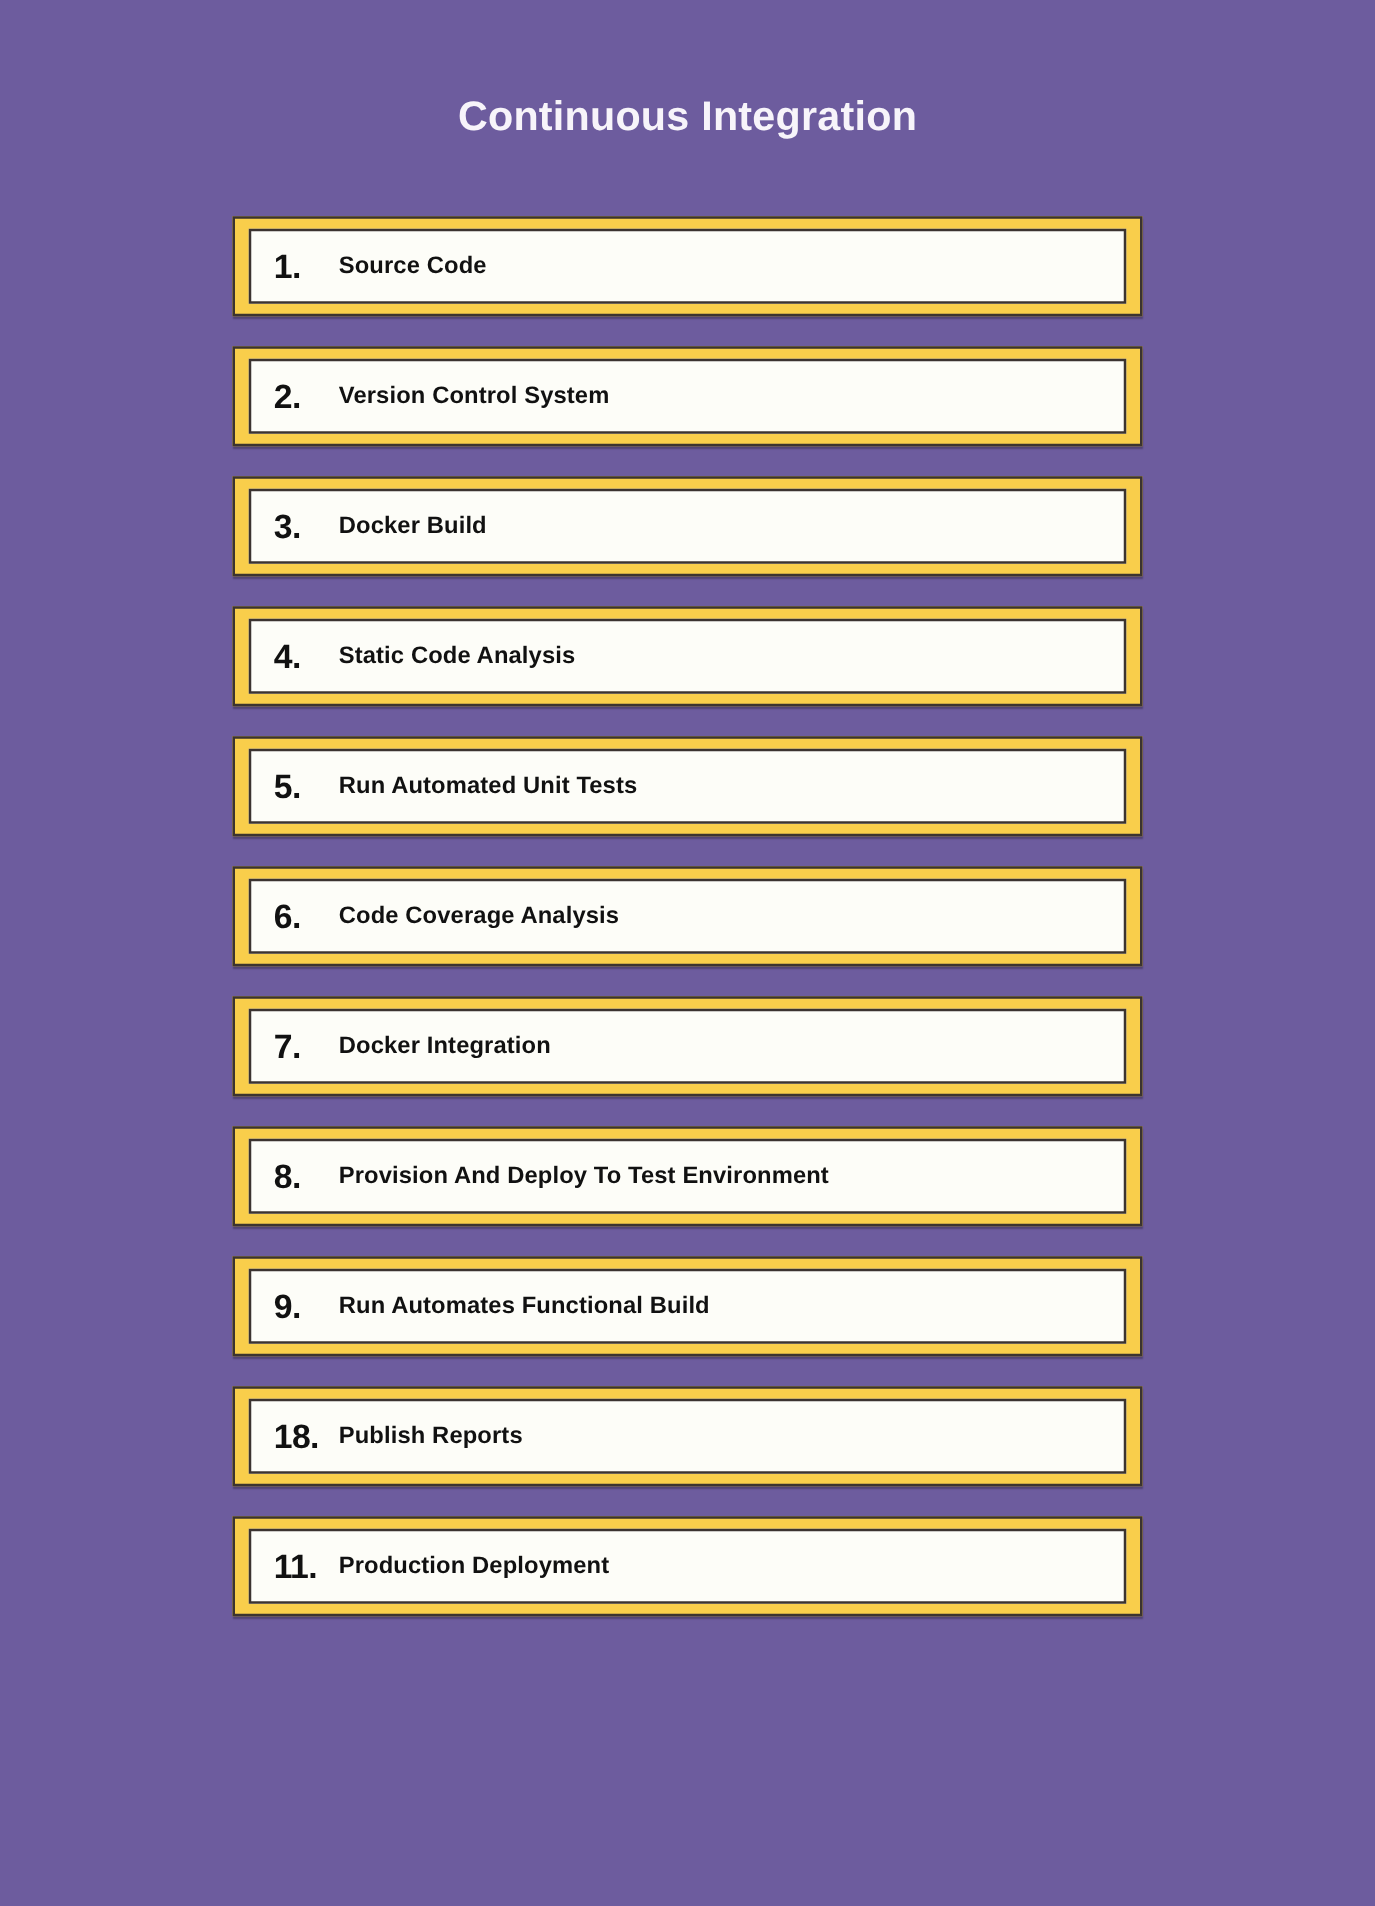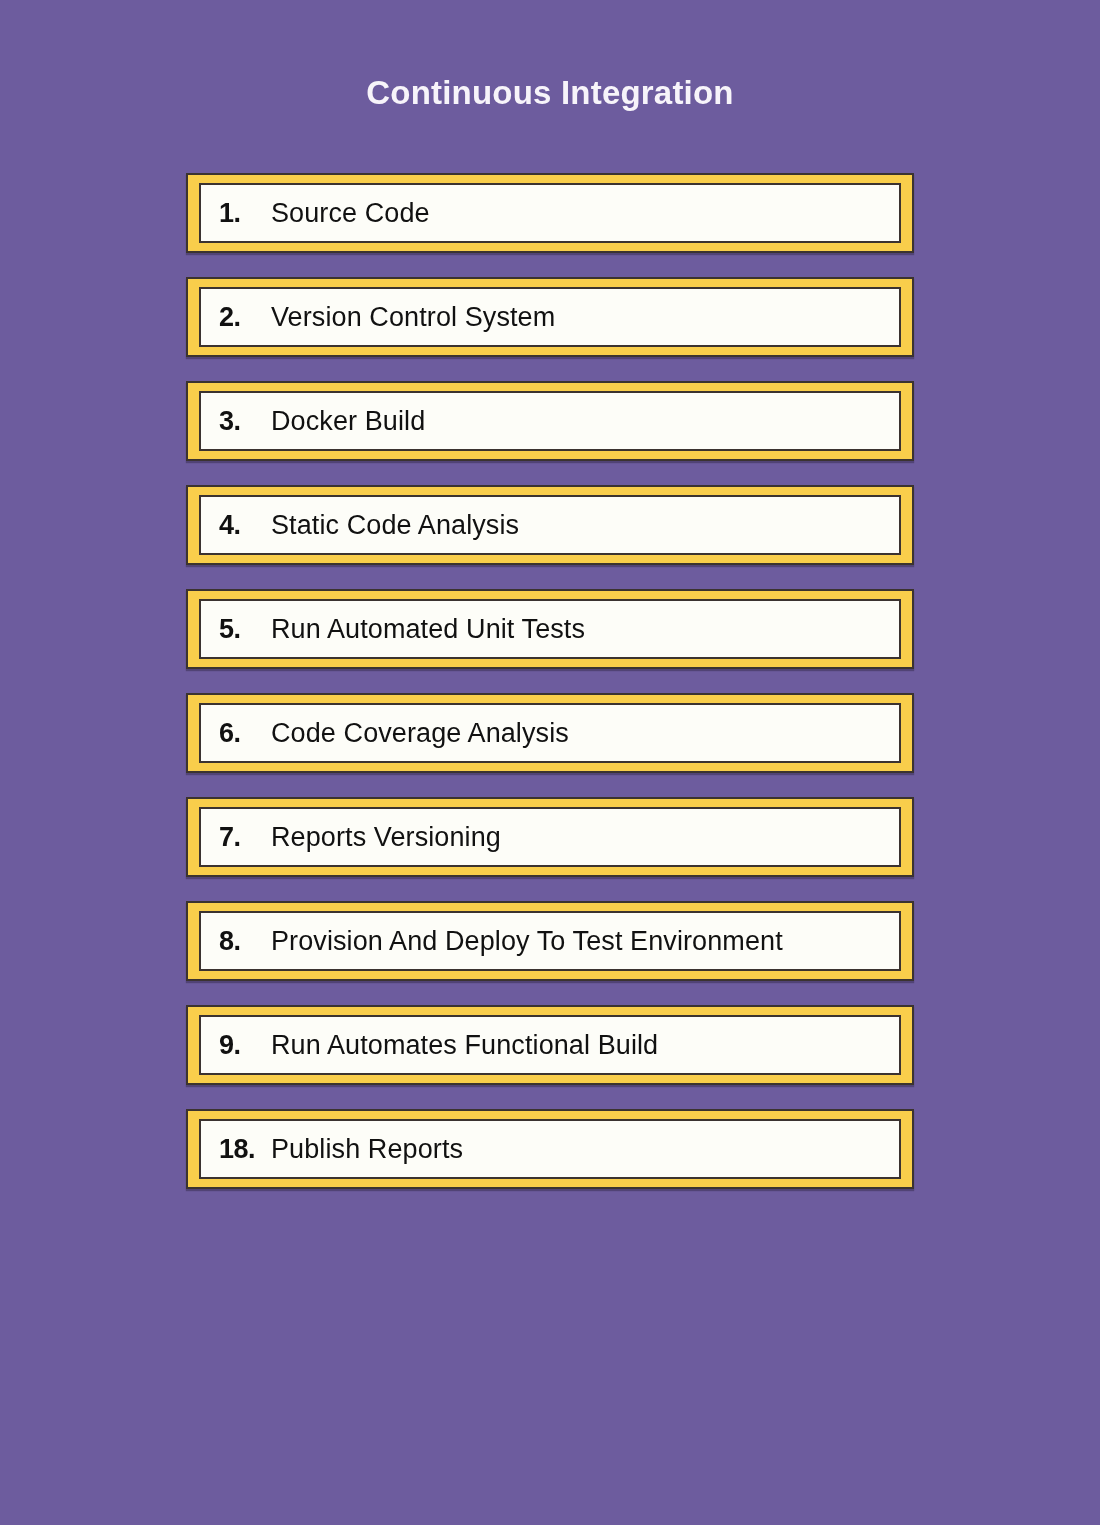--- a/index.html
+++ b/index.html
@@ -55,22 +55,22 @@
     padding-left: 18px;
   }
   .step-number {
     flex: 0 0 52px;
     font-size: 27px;
     font-weight: 600;
     color: var(--text);
     letter-spacing: -0.5px;
   }
   .step-label {
-    font-size: 27px;
-    font-weight: 400;
+    font-size: 19px;
+    font-weight: 700;
     color: var(--text);
     letter-spacing: 0.1px;
   }
 </style>
 </head>
 <body>
 
 <div class="page">
   <h1 class="title">Continuous Integration</h1>
 
@@ -113,21 +113,21 @@
   <li class="step">
     <div class="step-inner">
       <span class="step-number">6.</span>
       <span class="step-label">Code Coverage Analysis</span>
     </div>
   </li>
 
   <li class="step">
     <div class="step-inner">
       <span class="step-number">7.</span>
-      <span class="step-label">Reports Versioning</span>
+      <span class="step-label">Docker Integration</span>
     </div>
   </li>
 
   <li class="step">
     <div class="step-inner">
       <span class="step-number">8.</span>
       <span class="step-label">Provision And Deploy To Test Environment</span>
     </div>
   </li>
 
@@ -138,15 +138,21 @@
     </div>
   </li>
 
   <li class="step">
     <div class="step-inner">
       <span class="step-number">18.</span>
       <span class="step-label">Publish Reports</span>
     </div>
   </li>
 
+  <li class="step">
+    <div class="step-inner">
+      <span class="step-number">11.</span>
+      <span class="step-label">Production Deployment</span>
+    </div>
+  </li>
 
 </ul>
 </div>
 
 </body></html>

